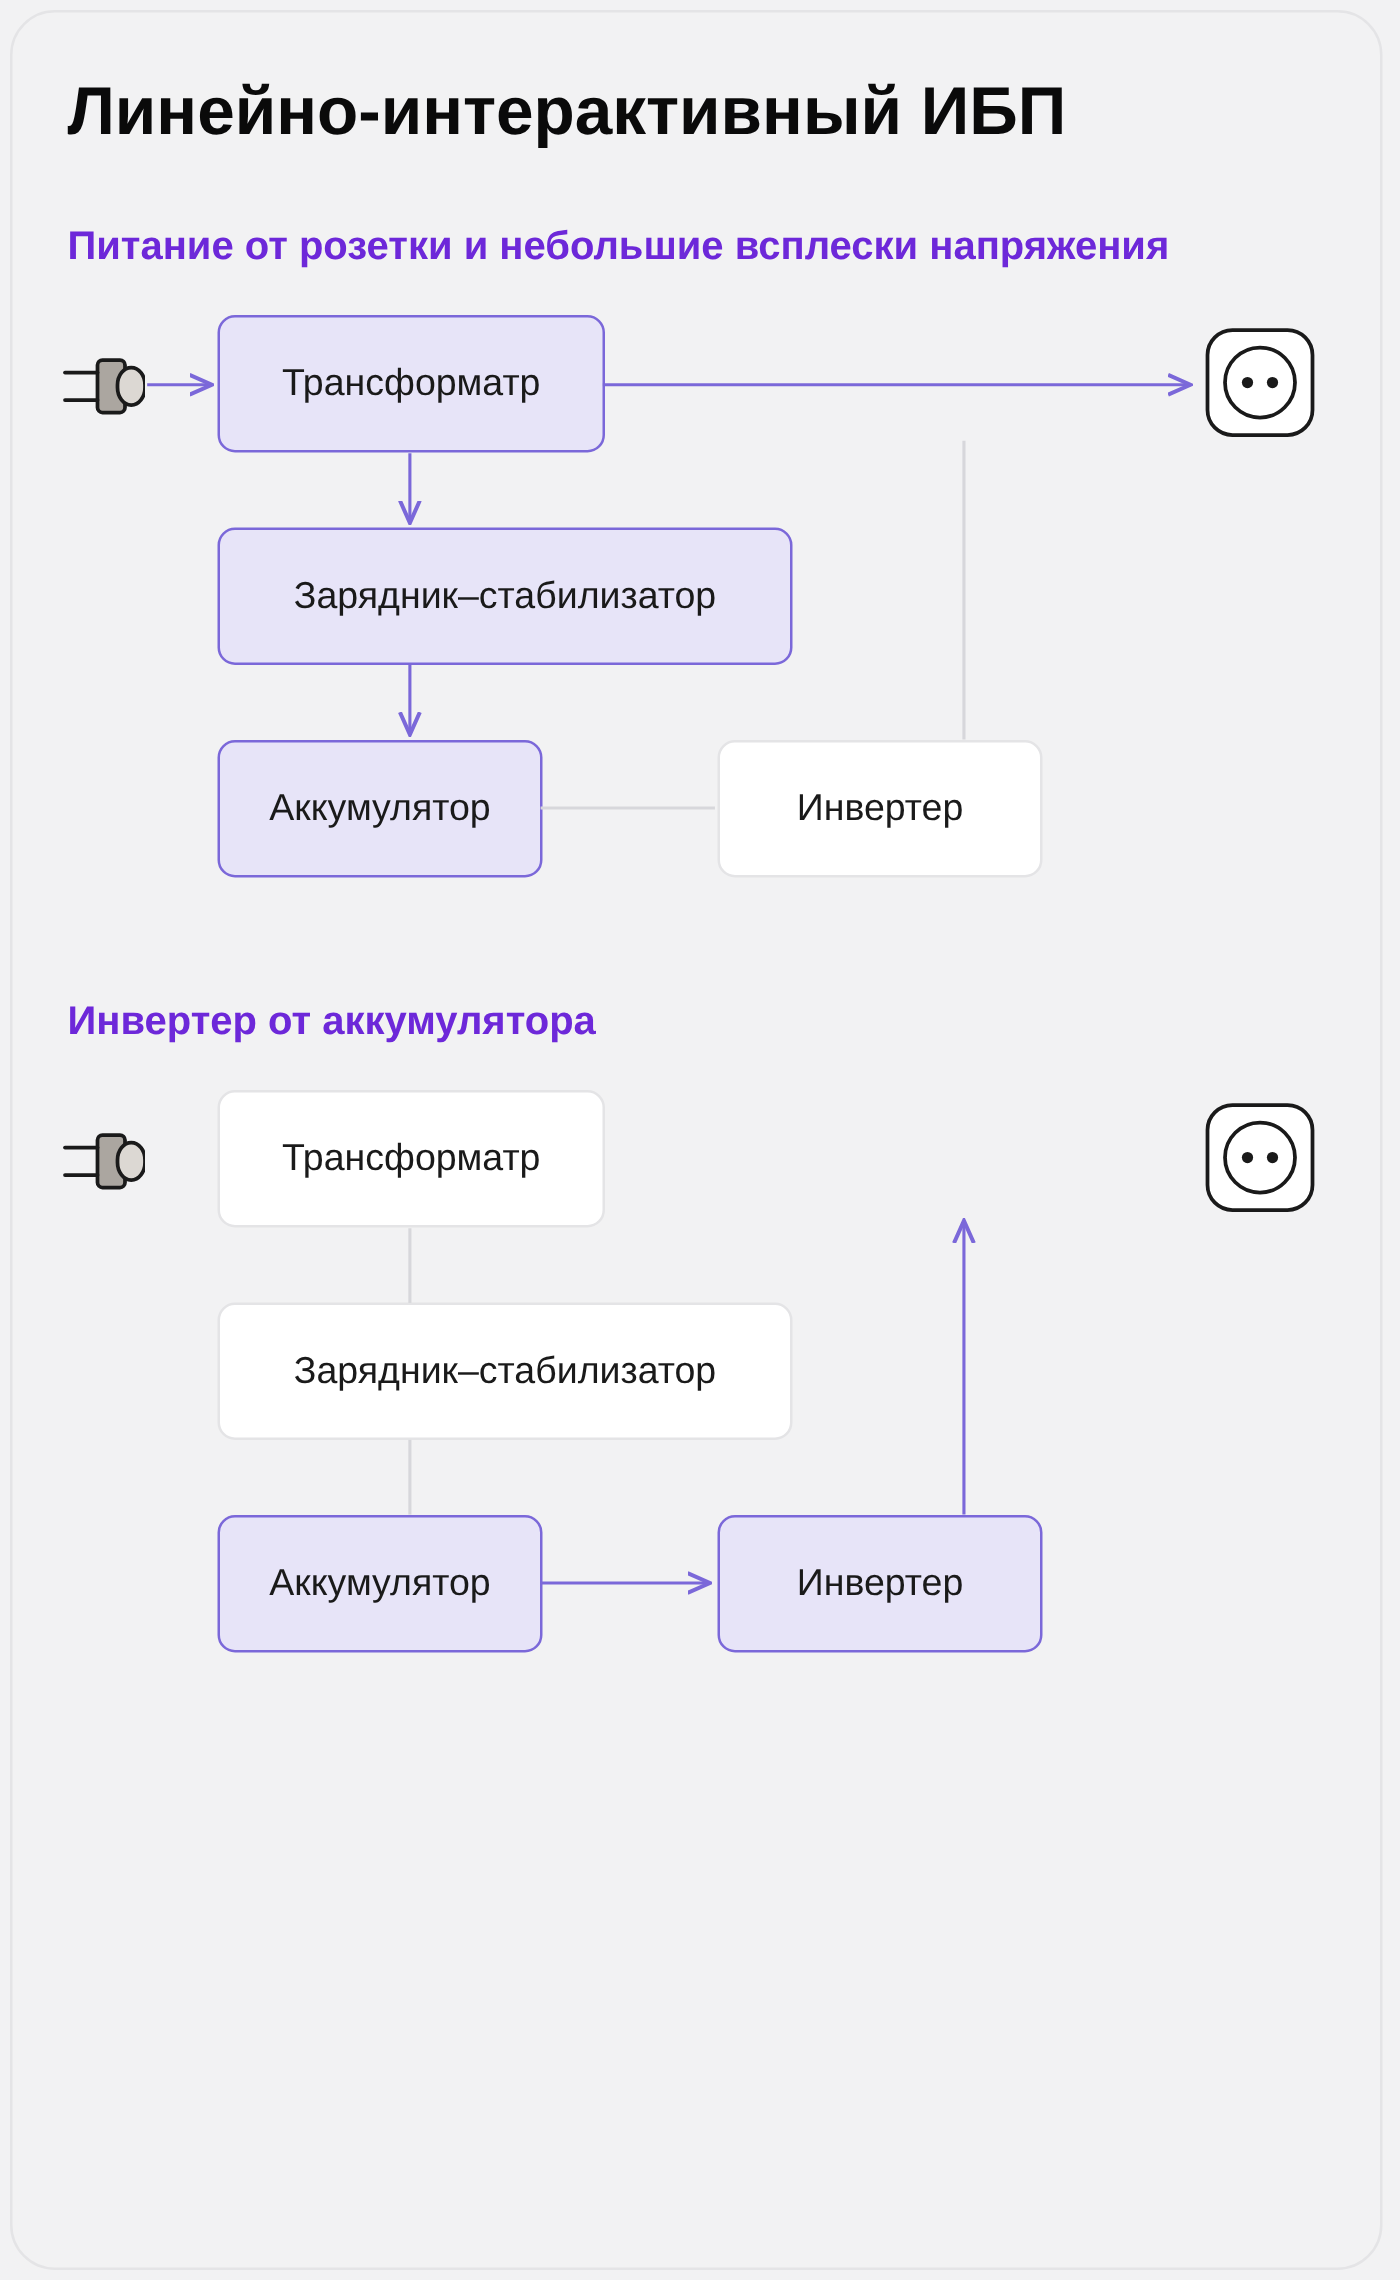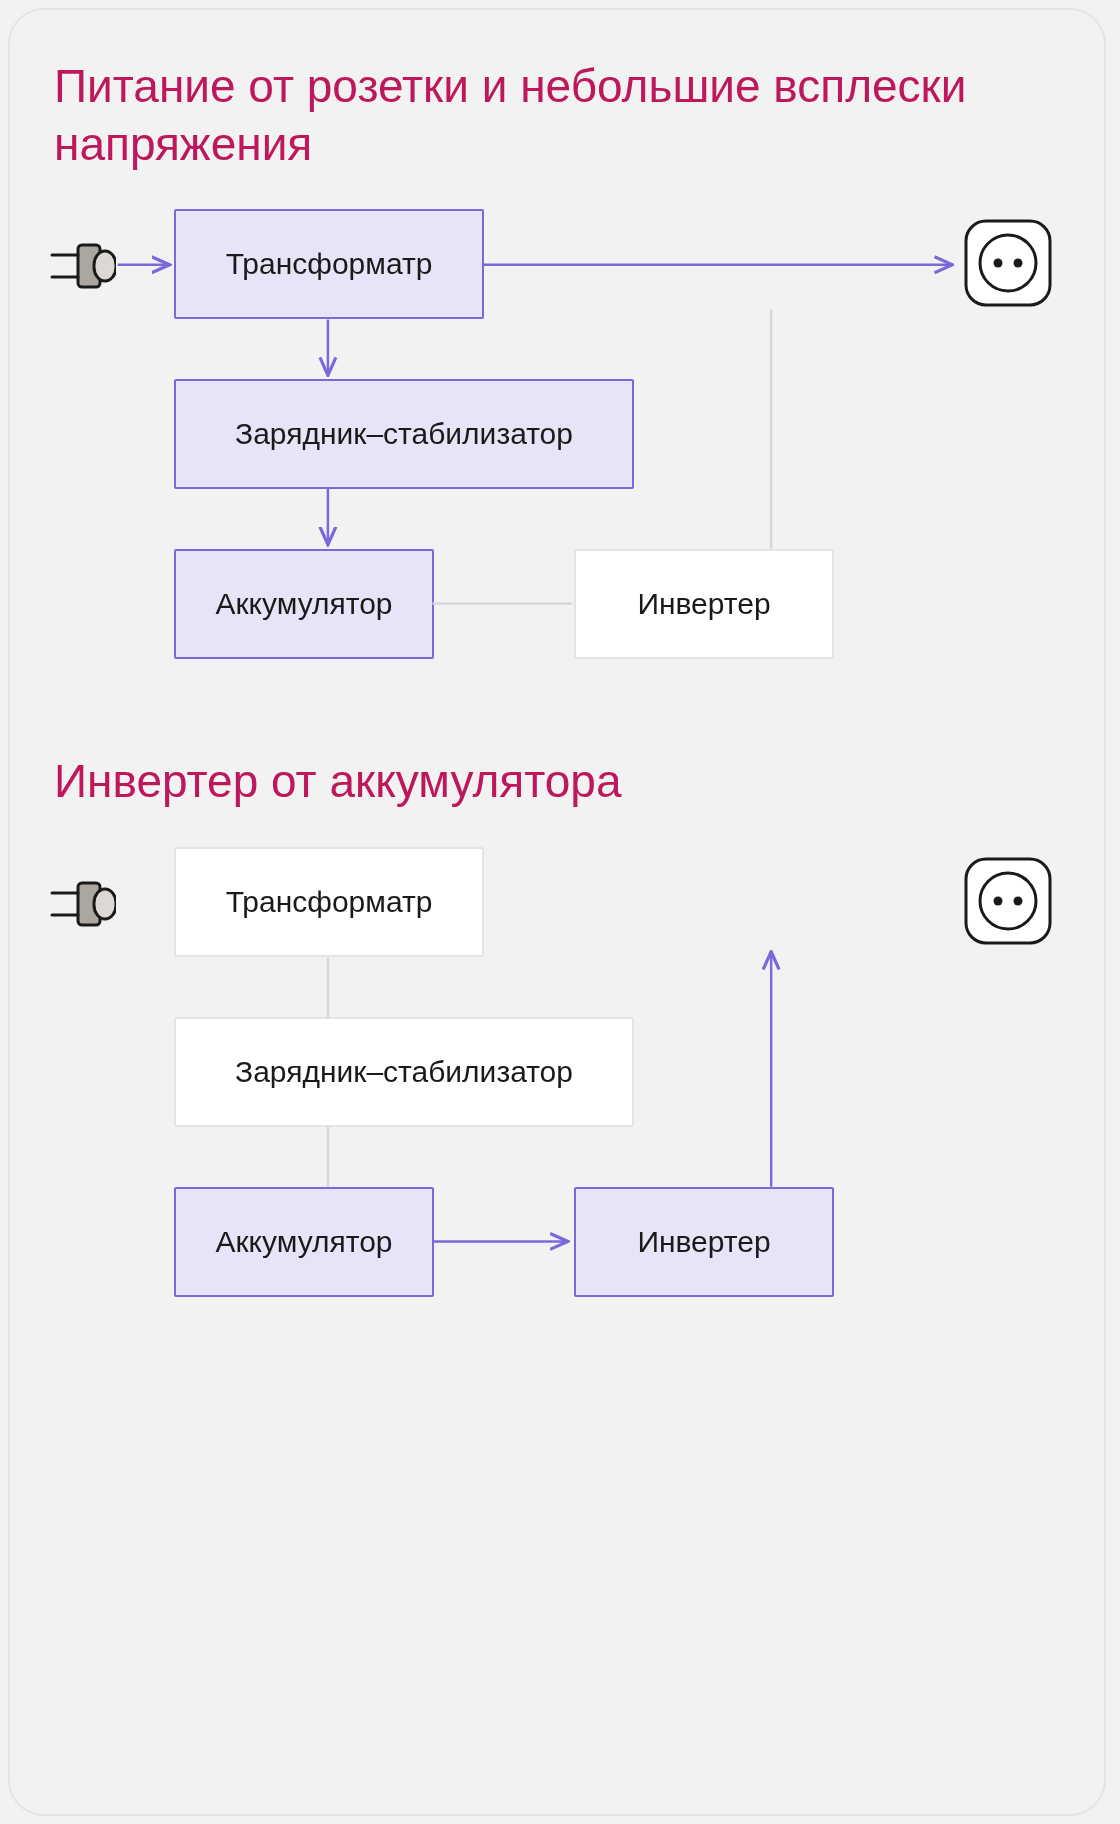--- a/index.html
+++ b/index.html
@@ -20,38 +20,38 @@
     position: relative;
   }
   .title {
     font-size: 54px;
     font-weight: 800;
     line-height: 1.15;
     color: #0a0a0a;
     margin-bottom: 56px;
   }
   .subtitle {
-    font-size: 46px;
-    font-weight: 400;
+    font-size: 32px;
+    font-weight: 700;
     line-height: 1.25;
-    color: #be185d;
+    color: #6d28d9;
     margin-bottom: 36px;
   }
   .diagram {
     position: relative;
     width: 100%;
     height: 500px;
     margin-bottom: 44px;
   }
   .node {
     position: absolute;
     display: flex;
     align-items: center;
     justify-content: center;
-    border-radius: 2px;
+    border-radius: 14px;
     font-size: 30px;
     font-weight: 400;
     color: #1a1a1a;
     padding: 0 28px;
     height: 110px;
     white-space: nowrap;
   }
   .node.active {
     background: #e7e4f8;
     border: 2px solid #7b68d9;
@@ -63,20 +63,21 @@
   }
   .plug-icon, .socket-icon {
     position: absolute;
   }
 </style>
 </head>
 <body>
 
 <div class="card">
 
+  <h1 class="title">Линейно-интерактивный ИБП</h1>
 
   <h2 class="subtitle">Питание от розетки и небольшие всплески напряжения</h2>
 
   <div class="diagram">
 
     <svg class="plug-icon" style="left:-4px; top:30px;" width="66" height="54" viewBox="0 0 66 54">
       <rect x="28" y="6" width="22" height="42" rx="4" fill="#aba6a0" stroke="#1a1a1a" stroke-width="3"></rect>
       <rect x="44" y="12" width="22" height="30" rx="14" fill="#dcd8d3" stroke="#1a1a1a" stroke-width="3"></rect>
       <line x1="2" y1="16" x2="28" y2="16" stroke="#1a1a1a" stroke-width="3" stroke-linecap="round"></line>
       <line x1="2" y1="38" x2="28" y2="38" stroke="#1a1a1a" stroke-width="3" stroke-linecap="round"></line>

